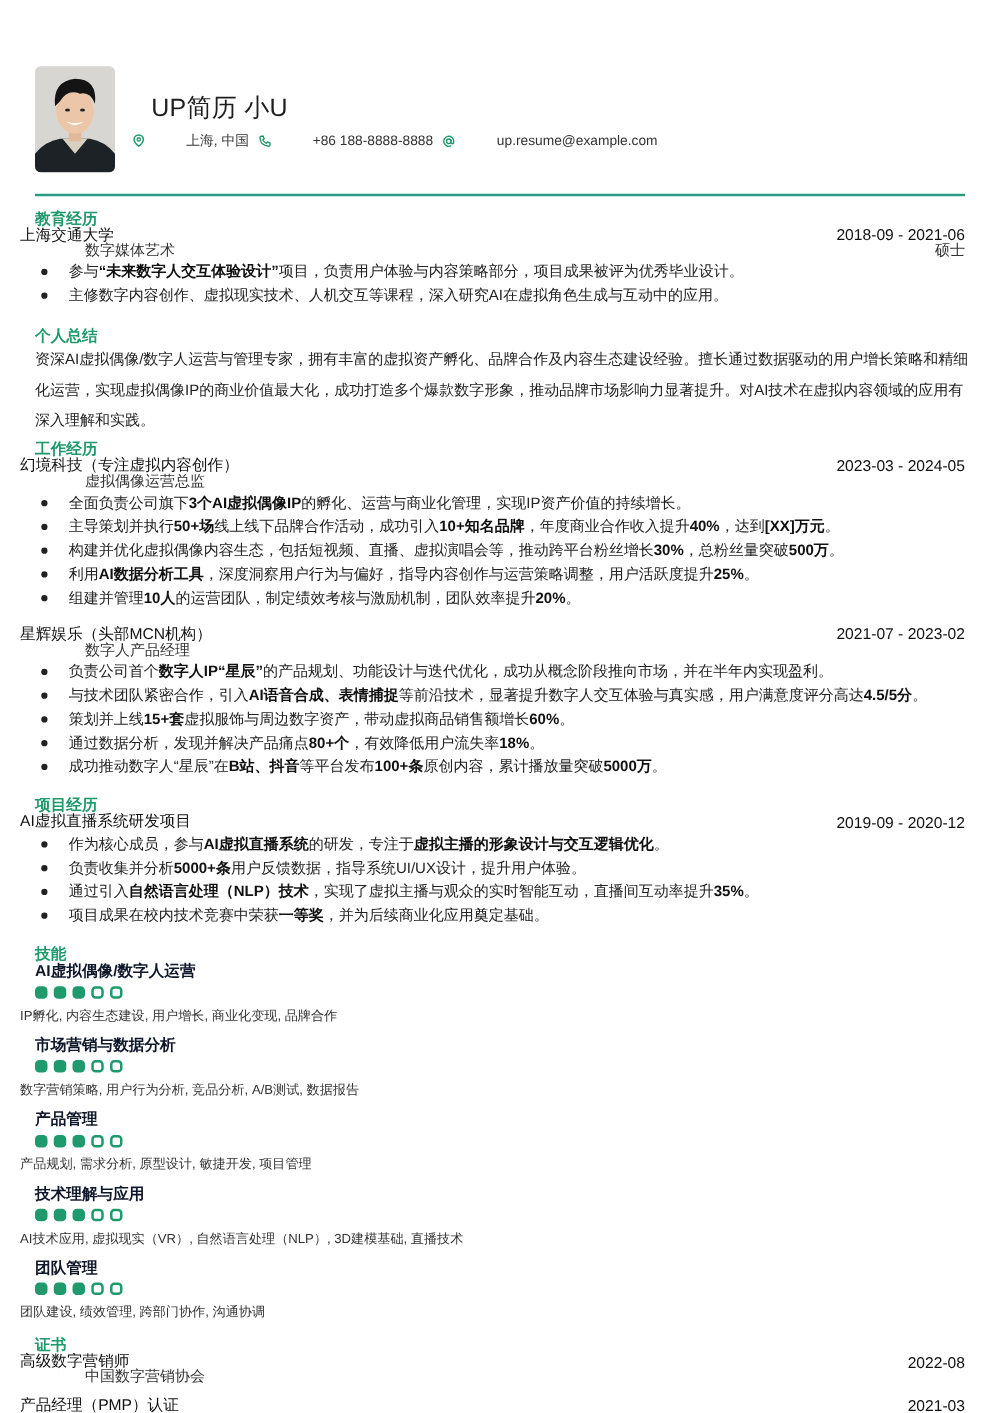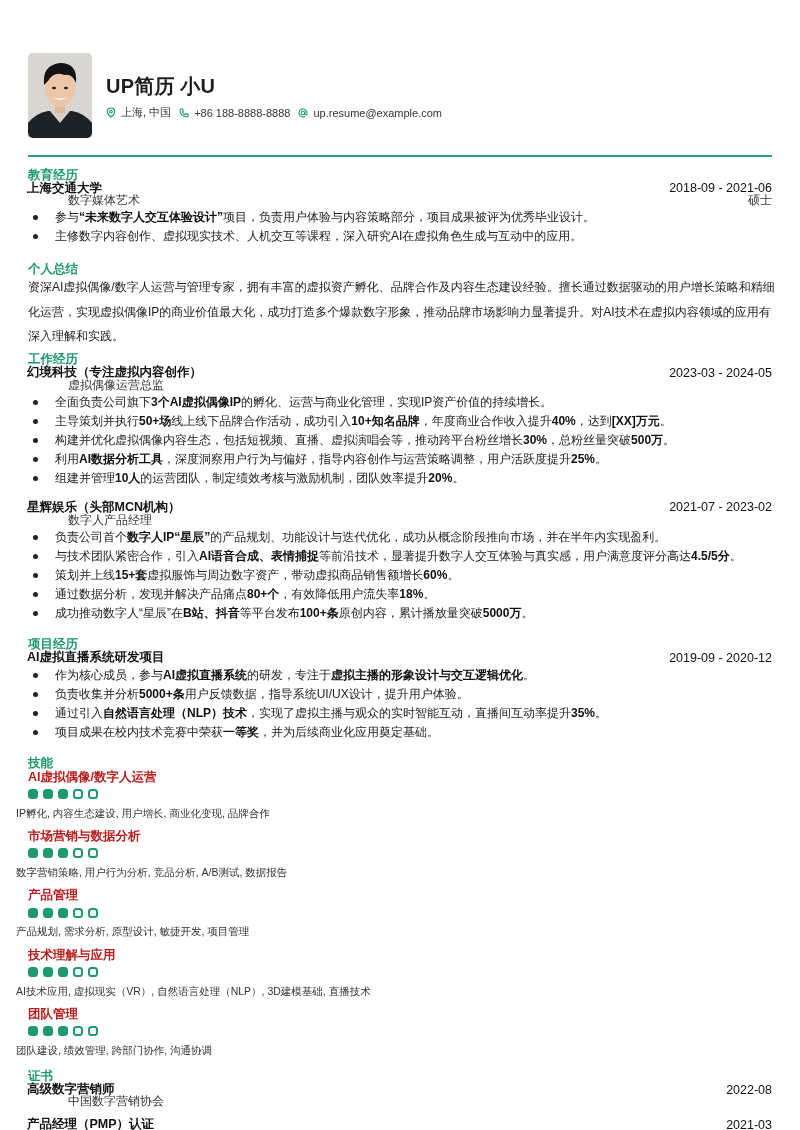--- a/index.html
+++ b/index.html
@@ -1,41 +1,41 @@
 <!DOCTYPE html>
 <html><head>
 <meta charset="utf-8">
 <style>
   * { box-sizing: border-box; margin: 0; padding: 0; }
   html, body { width: 800px; height: 1130px; background: #ffffff; overflow: hidden; }
   body { font-family: "Liberation Sans", "DejaVu Sans", sans-serif; color: #222; position: relative; }
 
   .header { position: absolute; left: 28px; top: 53px; width: 744px; height: 86px; }
   .photo { position: absolute; left: 0; top: 0; width: 64px; height: 85px; border-radius: 5px; overflow: hidden; background: #d9d7d3; }
-  .name { position: absolute; left: 78px; top: 20px; font-size: 20px; color: #1e1e1e; font-weight: 700; letter-spacing: 0.2px; }
+  .name { position: absolute; left: 93px; top: 20px; font-size: 20px; color: #1e1e1e; font-weight: 400; letter-spacing: 0.2px; }
   .contacts { position: absolute; left: 78px; top: 52px; font-size: 11px; color: #333; display: flex; align-items: center; white-space: nowrap; }
-  .contact { display: flex; align-items: center; margin-right: 8px; }
+  .contact { display: flex; align-items: center; margin-right: 8px; gap: 28px; }
   .contact svg { margin-right: 5px; }
 
   .divider { position: absolute; left: 28px; top: 155px; width: 744px; height: 1.5px; background: #2b9b82; }
 
   .section-title { position: absolute; left: 28px; font-size: 12.5px; color: #1f9a6c; font-weight: bold; line-height: 14px; }
-  .entry-title { position: absolute; left: 27px; font-size: 12.5px; color: #111; font-weight: bold; line-height: 14px; }
+  .entry-title { position: absolute; left: 16px; font-size: 12.5px; color: #111; font-weight: normal; line-height: 14px; }
   .entry-sub { position: absolute; left: 28px; font-size: 12px; color: #333; line-height: 14px; margin-left: 40px; }
   .entry-date { position: absolute; right: 28px; font-size: 12.5px; color: #111; font-weight: normal; line-height: 14px; text-align: right; }
   .entry-degree { position: absolute; right: 28px; font-size: 12px; color: #333; line-height: 14px; text-align: right; }
 
   .bullets { position: absolute; left: 28px; width: 750px; list-style: none; }
   .bullets li { position: relative; padding-left: 27px; font-size: 12px; line-height: 19px; color: #222; white-space: nowrap; }
   .bullets li::before { content: ""; position: absolute; left: 5px; top: 7px; width: 5px; height: 5px; border-radius: 50%; background: #222; }
   .bullets b { font-weight: bold; color: #111; }
 
   .summary { position: absolute; left: 28px; top: 275px; width: 748px; font-size: 12px; line-height: 24.5px; color: #222; }
 
-  .skill-name { position: absolute; left: 28px; font-size: 12.5px; font-weight: bold; color: #b91c1c; line-height: 14px; }
+  .skill-name { position: absolute; left: 28px; font-size: 12.5px; font-weight: bold; color: #0f172a; line-height: 14px; }
   .skill-dots { position: absolute; left: 28px; display: flex; }
   .dot { width: 10px; height: 10px; border-radius: 3.5px; margin-right: 5px; }
   .dot.filled { background: #1f9a6c; }
   .dot.empty { border: 2px solid #1f9a6c; background: #fff; }
   .skill-tags { position: absolute; left: 16px; font-size: 10.5px; color: #333; line-height: 12px; }
 </style>
 </head>
 <body>
 
 <div class="header">

